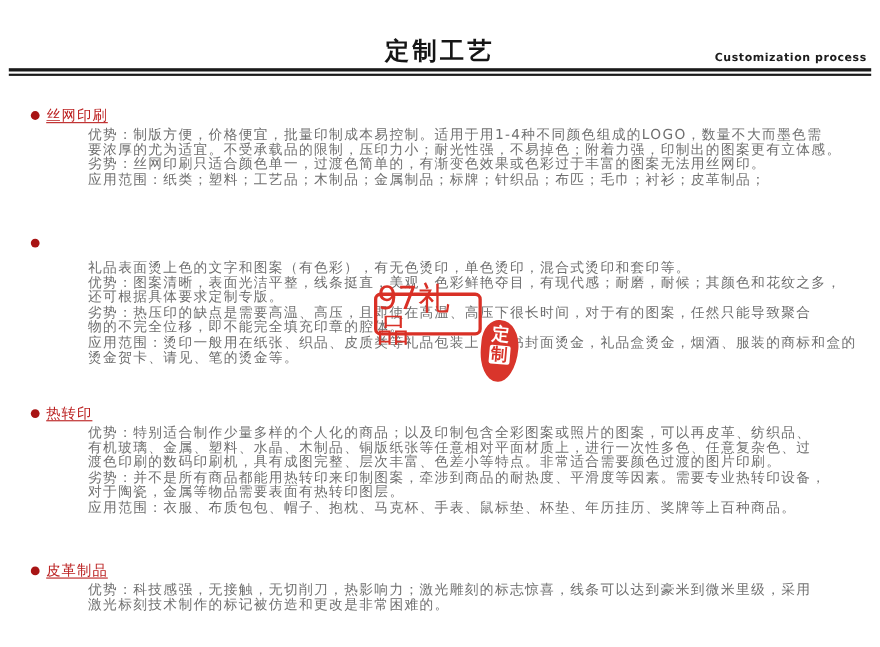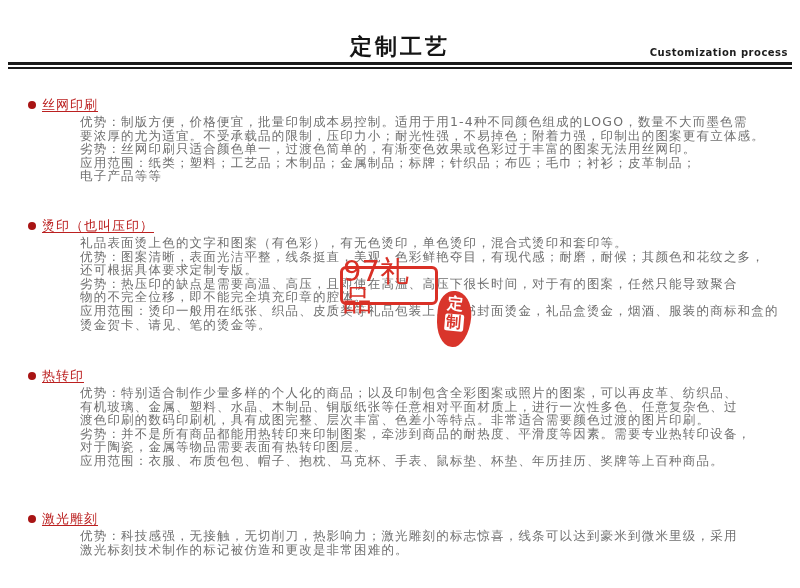--- a/index.html
+++ b/index.html
@@ -104,28 +104,26 @@
   <div class="section" id="sec-silk">
     <div class="section-head">
       <div class="bullet"></div>
       <div class="section-title">丝网印刷</div>
     </div>
     <div class="body">
       <div class="line">优势：制版方便，价格便宜，批量印制成本易控制。适用于用1-4种不同颜色组成的LOGO，数量不大而墨色需</div>
       <div class="line">要浓厚的尤为适宜。不受承载品的限制，压印力小；耐光性强，不易掉色；附着力强，印制出的图案更有立体感。</div>
       <div class="line">劣势：丝网印刷只适合颜色单一，过渡色简单的，有渐变色效果或色彩过于丰富的图案无法用丝网印。</div>
       <div class="line">应用范围：纸类；塑料；工艺品；木制品；金属制品；标牌；针织品；布匹；毛巾；衬衫；皮革制品；</div>
-      <div class="line">电子产品等等</div>
     </div>
   </div>
 
   <div class="section" id="sec-stamp">
     <div class="section-head">
       <div class="bullet"></div>
-      <div class="section-title">烫印（也叫压印）</div>
     </div>
     <div class="body">
       <div class="line">礼品表面烫上色的文字和图案（有色彩），有无色烫印，单色烫印，混合式烫印和套印等。</div>
       <div class="line">优势：图案清晰，表面光洁平整，线条挺直，美观，色彩鲜艳夺目，有现代感；耐磨，耐候；其颜色和花纹之多，</div>
       <div class="line">还可根据具体要求定制专版。</div>
       <div class="line">劣势：热压印的缺点是需要高温、高压，且即使在高温、高压下很长时间，对于有的图案，任然只能导致聚合</div>
       <div class="line">物的不完全位移，即不能完全填充印章的腔体。</div>
       <div class="line">应用范围：烫印一般用在纸张、织品、皮质类等礼品包装上。图书封面烫金，礼品盒烫金，烟酒、服装的商标和盒的</div>
       <div class="line">烫金贺卡、请见、笔的烫金等。</div>
     </div>
@@ -142,21 +140,21 @@
       <div class="line">渡色印刷的数码印刷机，具有成图完整、层次丰富、色差小等特点。非常适合需要颜色过渡的图片印刷。</div>
       <div class="line">劣势：并不是所有商品都能用热转印来印制图案，牵涉到商品的耐热度、平滑度等因素。需要专业热转印设备，</div>
       <div class="line">对于陶瓷，金属等物品需要表面有热转印图层。</div>
       <div class="line">应用范围：衣服、布质包包、帽子、抱枕、马克杯、手表、鼠标垫、杯垫、年历挂历、奖牌等上百种商品。</div>
     </div>
   </div>
 
   <div class="section" id="sec-laser">
     <div class="section-head">
       <div class="bullet"></div>
-      <div class="section-title">激光雕刻</div>
+      <div class="section-title">皮革制品</div>
     </div>
     <div class="body">
       <div class="line">优势：科技感强，无接触，无切削刀，热影响力；激光雕刻的标志惊喜，线条可以达到豪米到微米里级，采用</div>
       <div class="line">激光标刻技术制作的标记被仿造和更改是非常困难的。</div>
     </div>
   </div>
 
   <div class="wm-box">
     <div class="wm-text">97礼品</div>
   </div>

